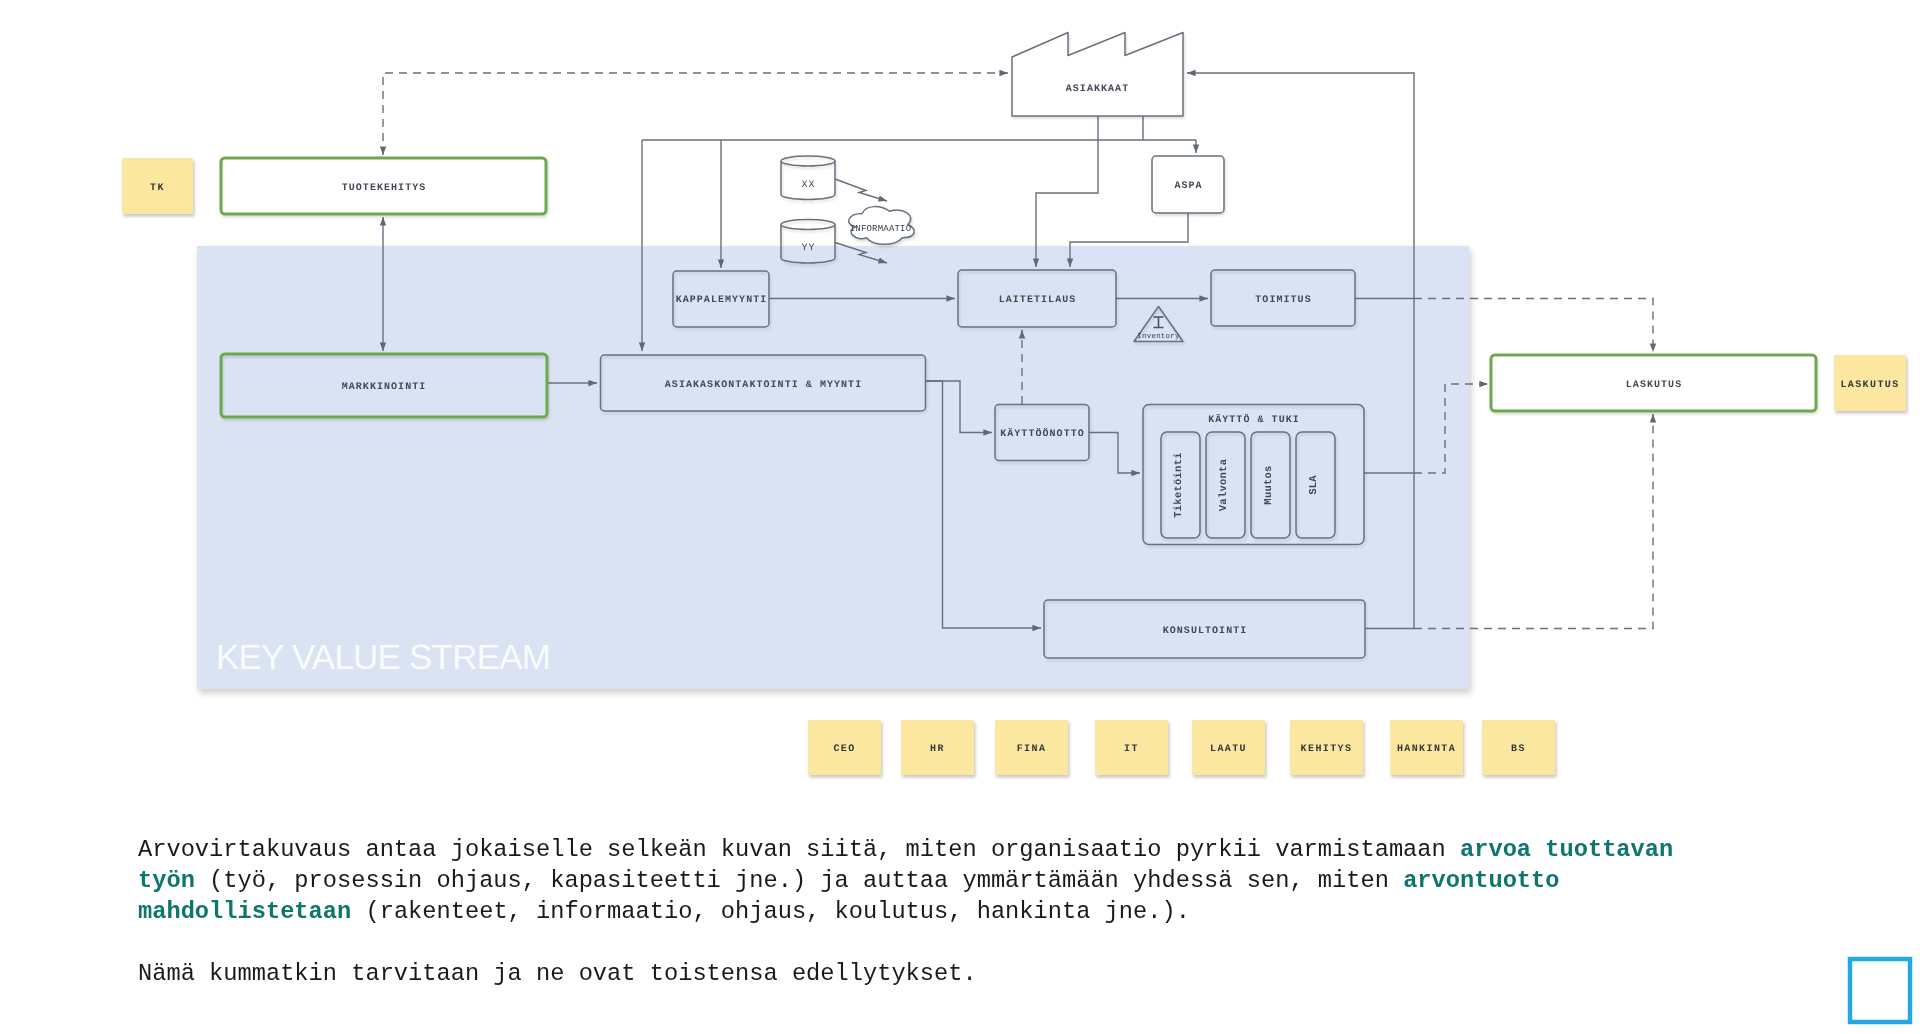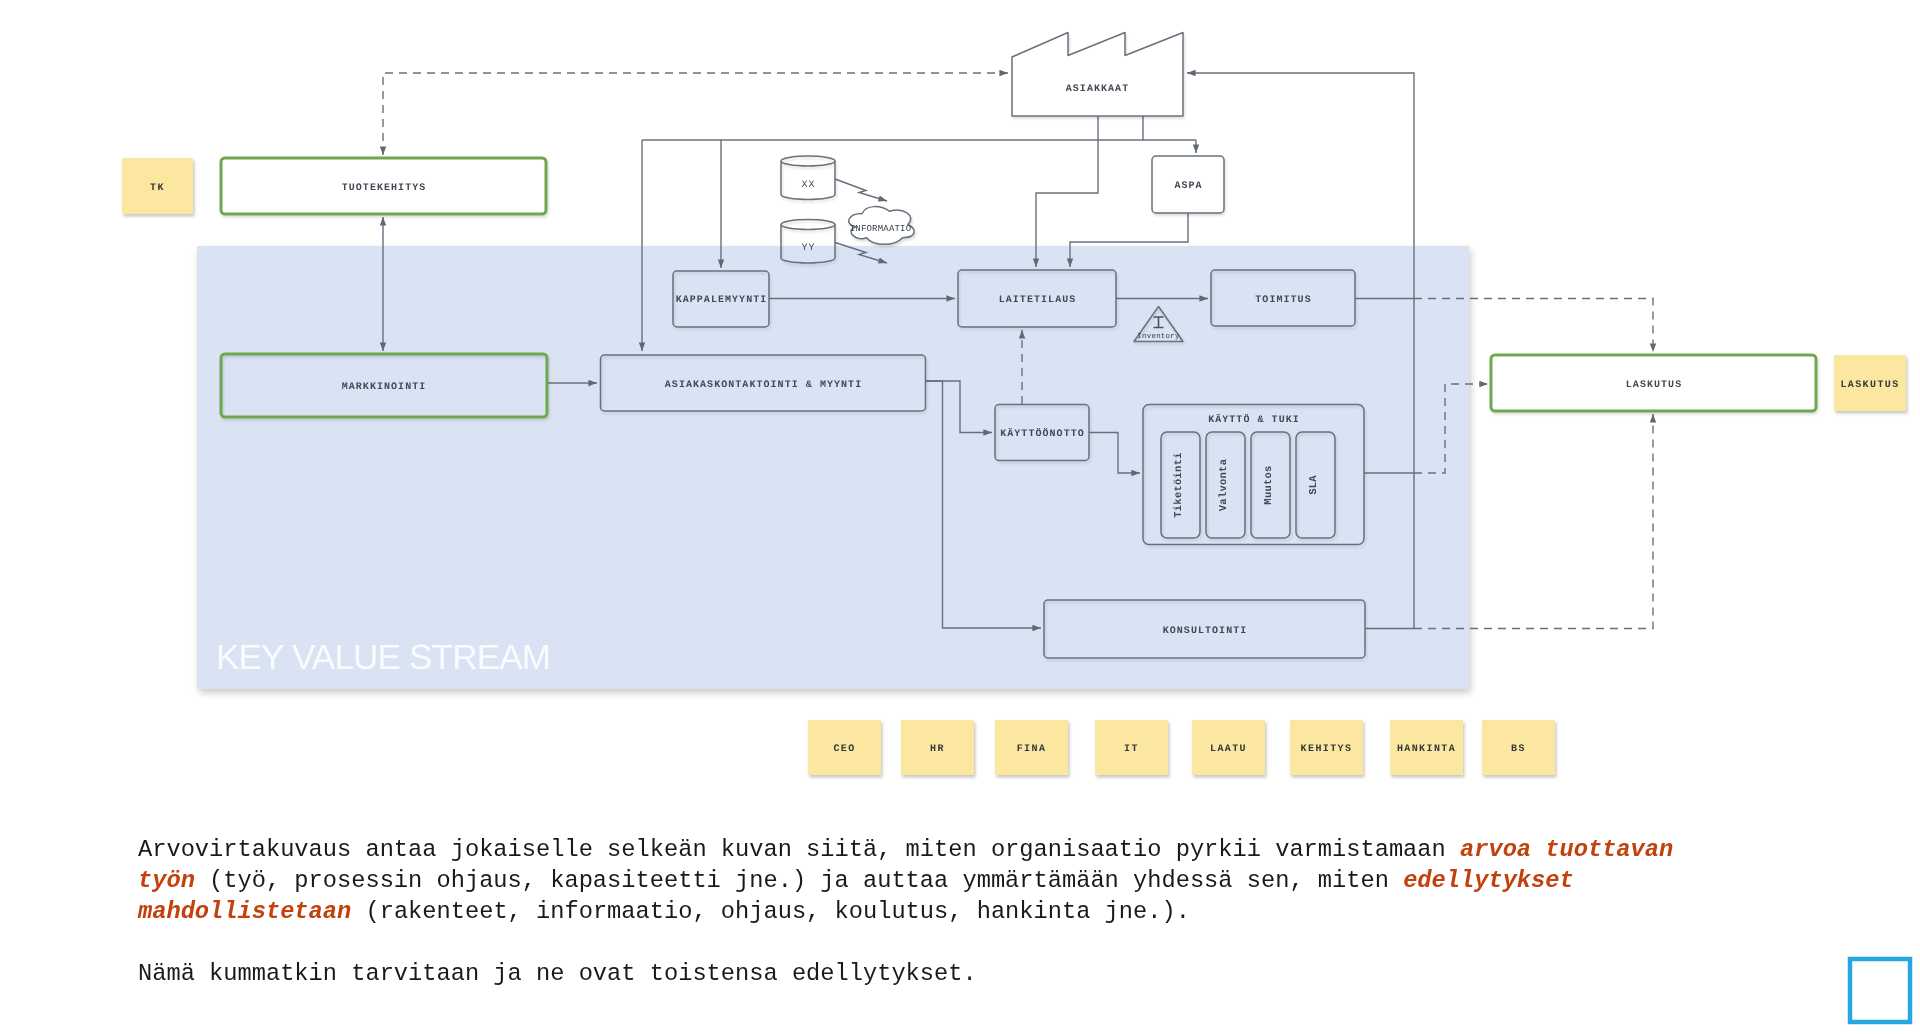--- a/index.html
+++ b/index.html
@@ -1,21 +1,21 @@
 <!DOCTYPE html>
 <html><head>
 <meta charset="utf-8">
 <style>
 html,body{margin:0;padding:0;background:#ffffff;}
 *{-webkit-font-smoothing:antialiased;}
 #stage{position:relative;width:1920px;height:1034px;overflow:hidden;background:#fff;}
 #dg{position:absolute;left:0;top:0;}
 text{text-rendering:geometricPrecision;}
 .para{position:absolute;left:138px;top:834px;font-family:"Liberation Mono",monospace;font-size:23.7px;line-height:31px;color:#1a1a1a;white-space:pre;}
-.hl{color:#c2410c;font-weight:bold;font-style:italic;}
+.hl{color:#0f766e;font-weight:bold;}
 </style>
 </head>
 <body>
 <div id="stage">
 <svg id="dg" width="1920" height="1034" viewBox="0 0 1920 1034">
 <defs>
 <marker id="ah" markerUnits="userSpaceOnUse" markerWidth="9" markerHeight="7" refX="8.6" refY="3.2" orient="auto-start-reverse">
   <path d="M0,0 L8.6,3.2 L0,6.4 Z" fill="#5f6873"></path>
 </marker>
 <filter id="sh" x="-20%" y="-20%" width="150%" height="160%">
@@ -165,17 +165,17 @@
   <text x="1031.5" y="751">FINA</text>
   <text x="1131.5" y="751">IT</text>
   <text x="1228.5" y="751">LAATU</text>
   <text x="1326.5" y="751">KEHITYS</text>
   <text x="1426.5" y="751">HANKINTA</text>
   <text x="1518.5" y="751">BS</text>
 </g>
 </svg>
 
 <div class="para">Arvovirtakuvaus antaa jokaiselle selkeän kuvan siitä, miten organisaatio pyrkii varmistamaan <span class="hl">arvoa tuottavan</span>
-<span class="hl">työn</span> (työ, prosessin ohjaus, kapasiteetti jne.) ja auttaa ymmärtämään yhdessä sen, miten <span class="hl">edellytykset</span>
+<span class="hl">työn</span> (työ, prosessin ohjaus, kapasiteetti jne.) ja auttaa ymmärtämään yhdessä sen, miten <span class="hl">arvontuotto</span>
 <span class="hl">mahdollistetaan</span> (rakenteet, informaatio, ohjaus, koulutus, hankinta jne.).
 
 Nämä kummatkin tarvitaan ja ne ovat toistensa edellytykset.</div>
 </div>
 
 </body></html>

